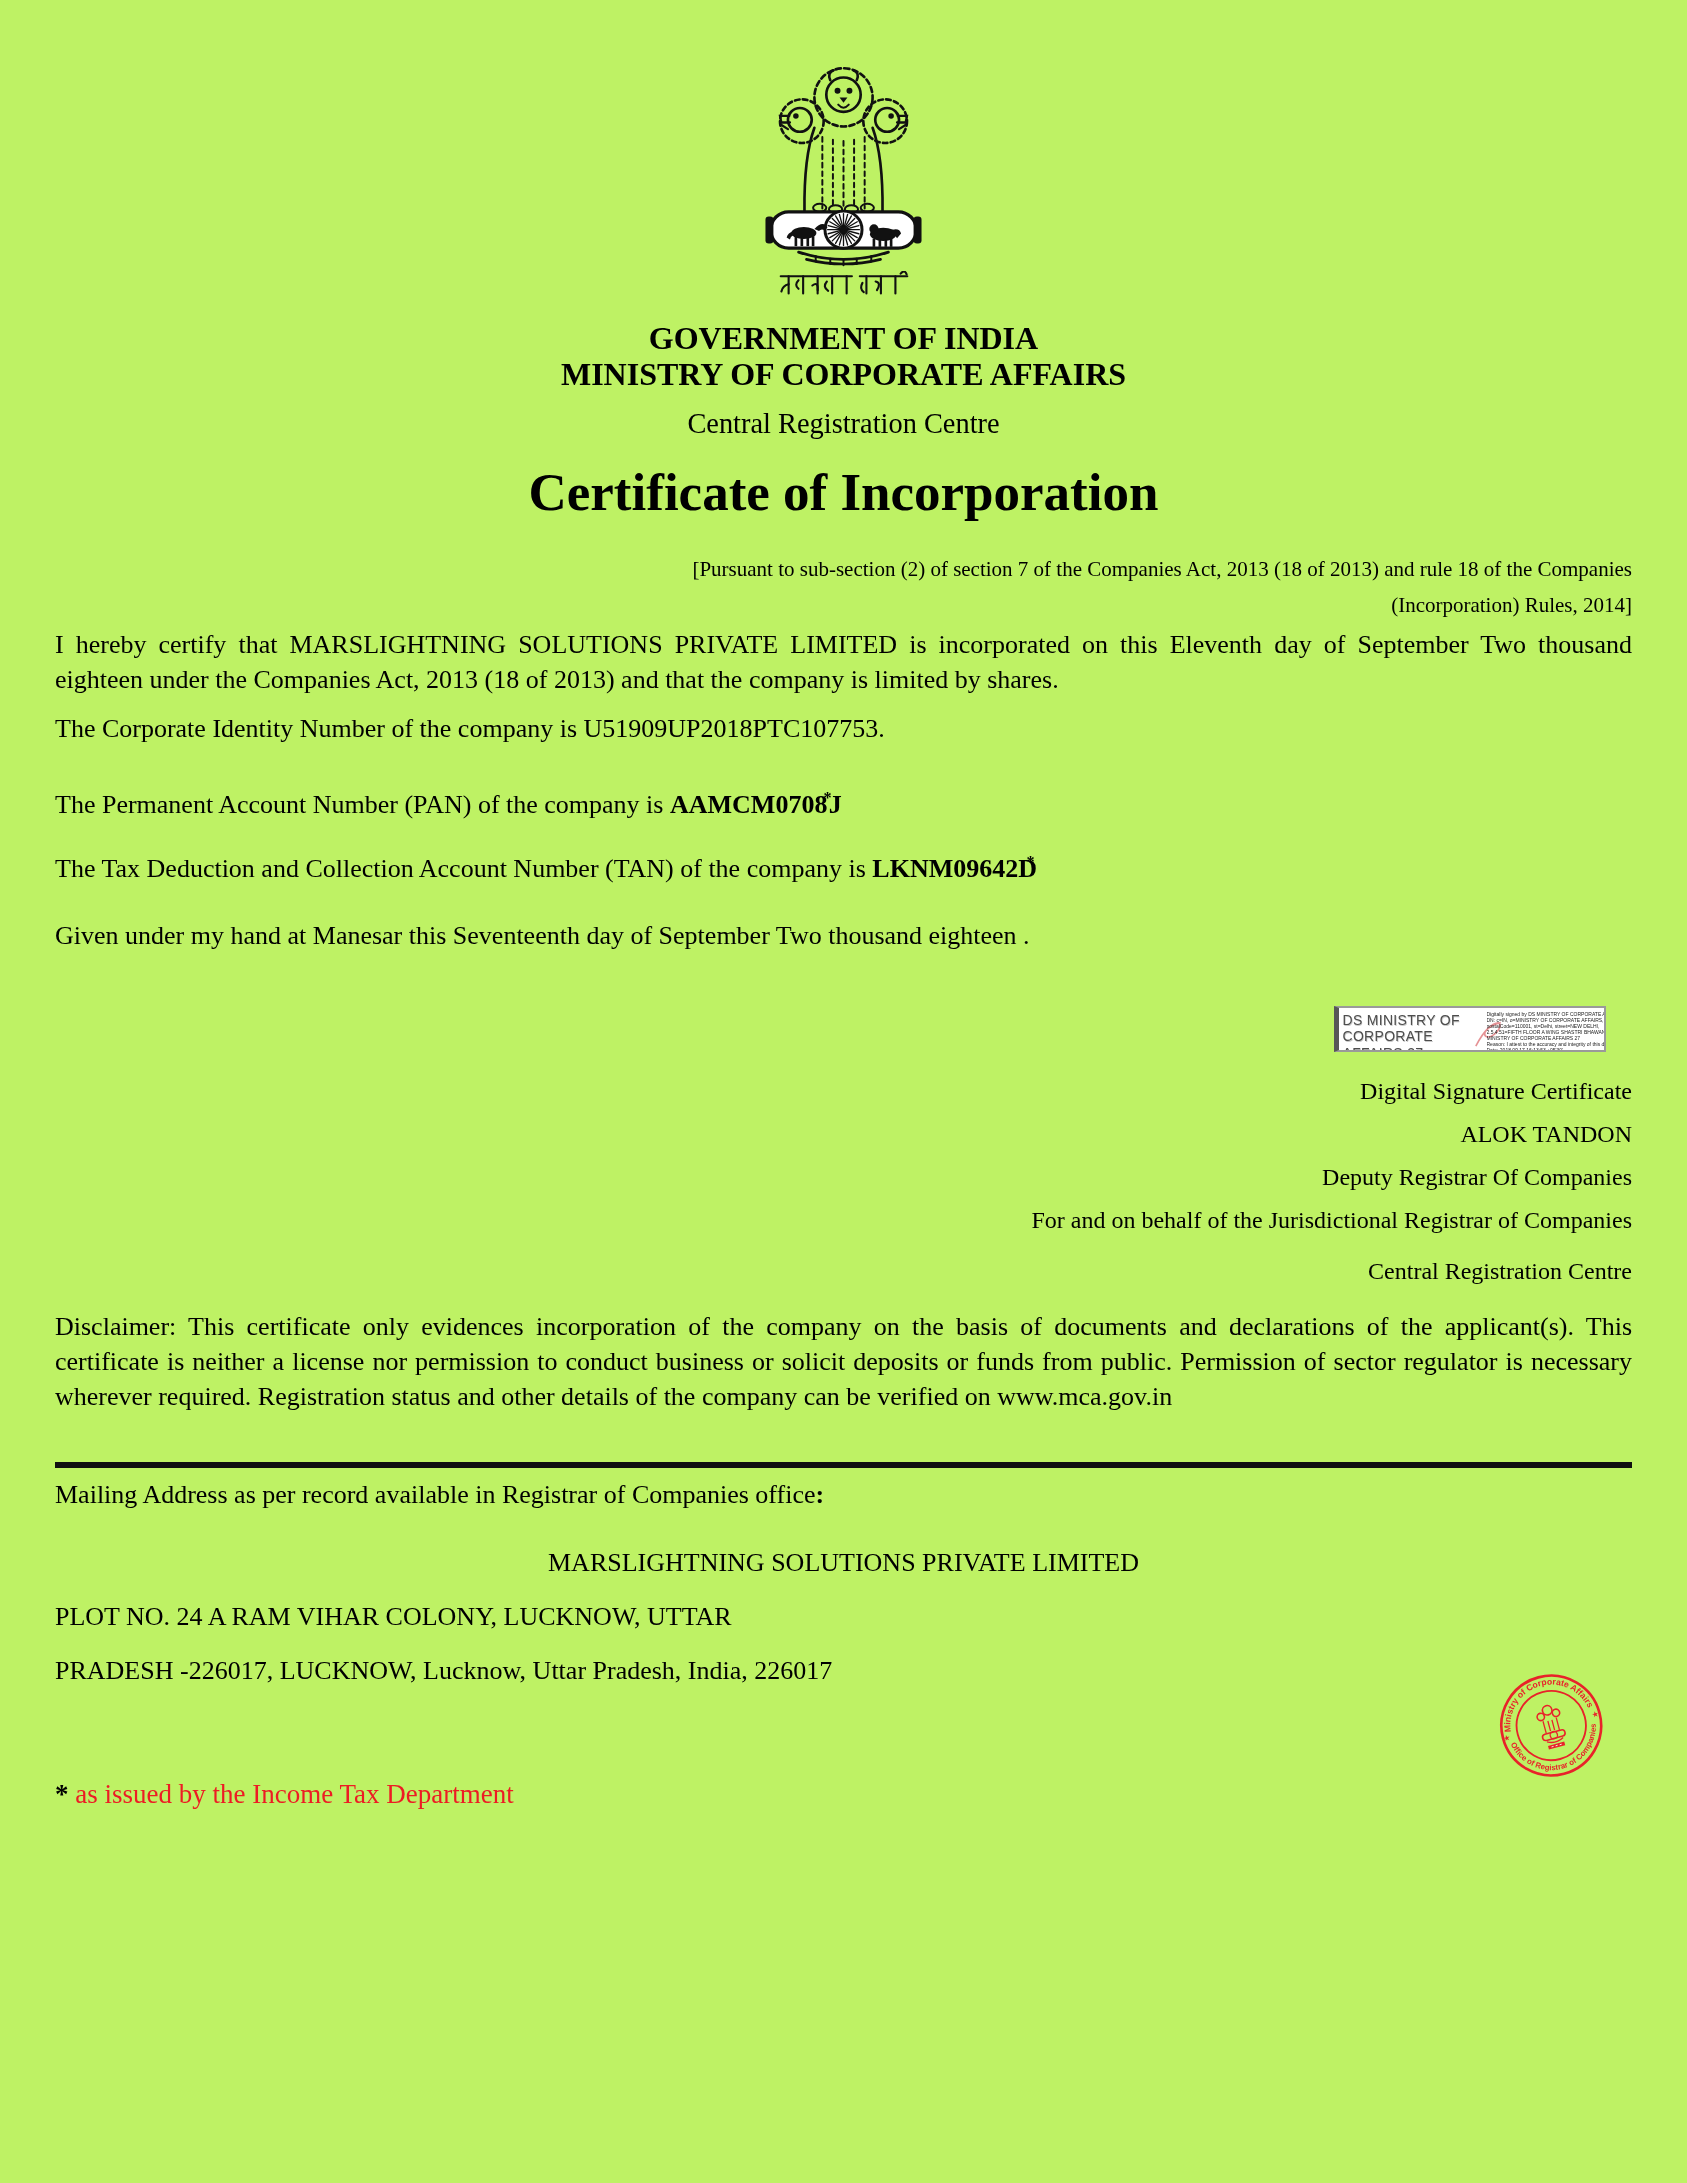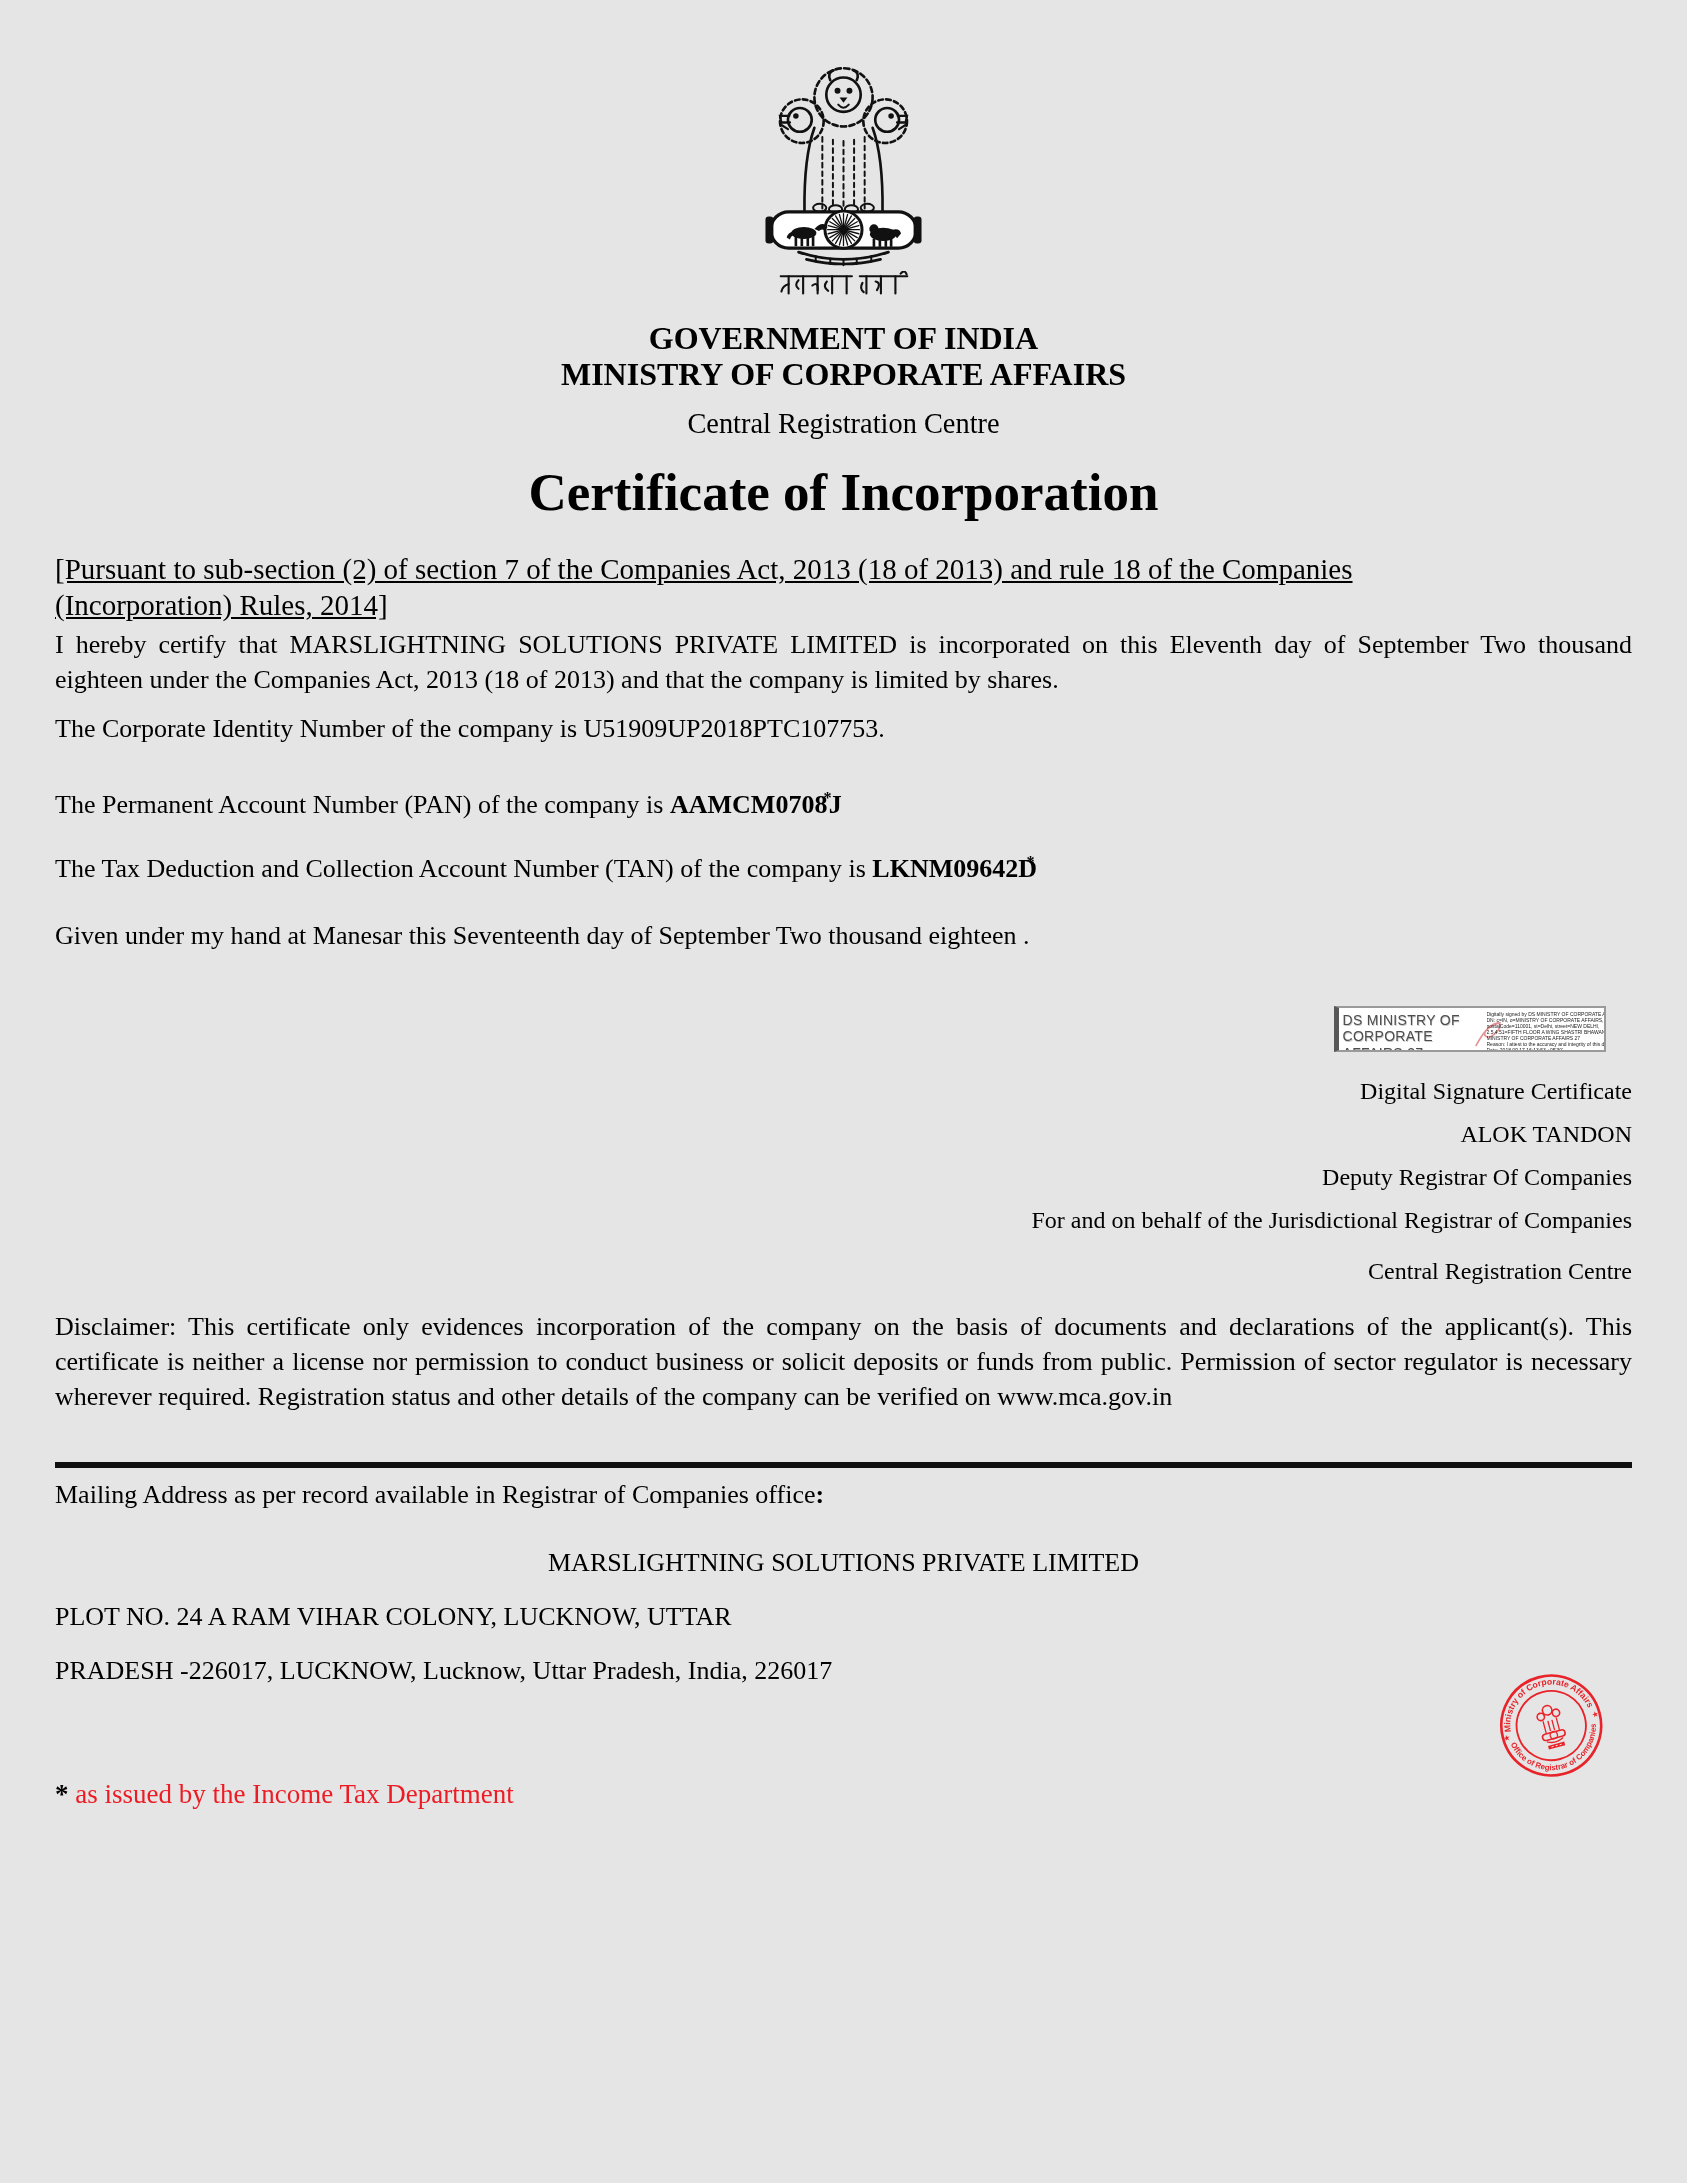--- a/index.html
+++ b/index.html
@@ -1,28 +1,28 @@
 <!DOCTYPE html>
 <html style="font-size:10.6px"><head>
 <meta charset="utf-8">
 <title>Certificate of Incorporation</title>
 <style>
   html,body{margin:0;padding:0;background:#fff;}
-  .page{position:relative;width:1687px;height:2183px;background:#e5e5e5;overflow:hidden;
+  .page{position:relative;width:1687px;height:2183px;background:#bef264;overflow:hidden;
         font-family:"Liberation Serif","DejaVu Serif",serif;color:#000;}
   .content{padding:0 55px;}
   .center{text-align:center;}
   .emblem{margin-top:63px;text-align:center;}
   .emblem svg{display:block;margin:0 auto;}
   .motto{margin-top:2.6px;}
   .gov{margin-top:20px;font-size:32px;font-weight:bold;line-height:1.15;}
   .ministry{margin-top:0;font-size:32px;font-weight:bold;line-height:1.15;}
   .centre{margin-top:14.6px;font-size:28.4px;line-height:1.15;}
   .title{margin-top:22.5px;font-size:53px;font-weight:bold;line-height:1.1;}
-  .pursuant{margin-top:30px;font-size:29px;line-height:36px;text-align:left;text-decoration:underline;}
+  .pursuant{margin-top:30px;font-size:21px;line-height:36px;text-align:right;}
   .bodytext{font-size:26px;line-height:35px;}
   .certify{margin-top:3.3px;text-align:justify;}
   .cin{margin-top:14.6px;}
   .pan{margin-top:34px;}
   .tan{margin-top:22.5px;font-family:Liberation Serif, serif;}
   .given{margin-top:32px;}
   .idval{font-weight:bold;}
   .sup{vertical-align:super;font-size:62%;font-weight:bold;}
   .sup.tight{margin-left:-4px;margin-right:-2.6px;}
   .sup.over{margin-left:-10.6px;}

